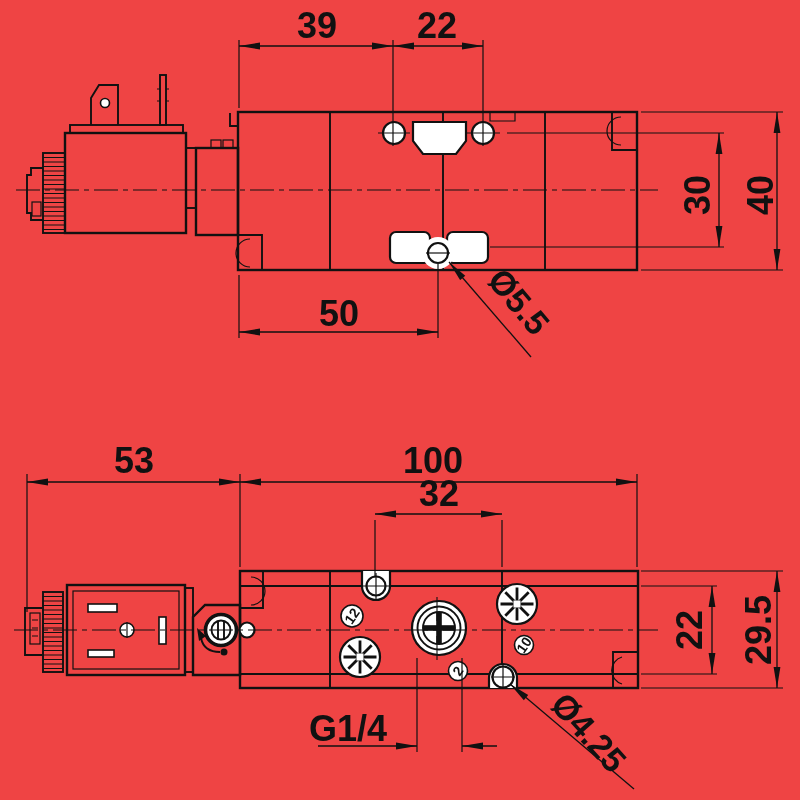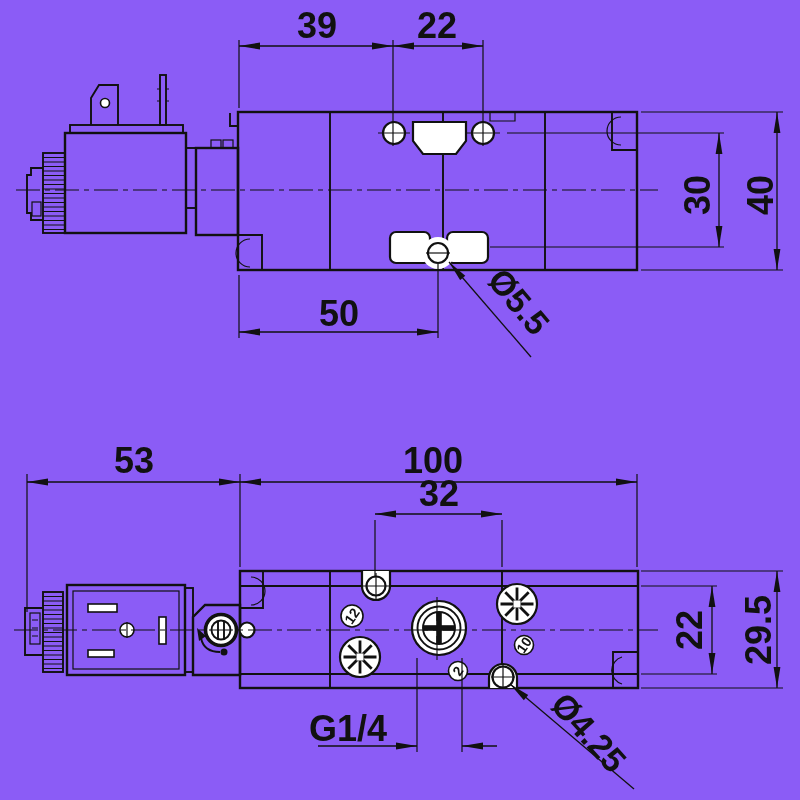--- a/index.html
+++ b/index.html
@@ -1,16 +1,16 @@
 <!DOCTYPE html>
 <html><head>
 <meta charset="utf-8">
 <style>
   html,body{margin:0;padding:0;background:#fff}
-  .stage{width:800px;height:800px;background:#8b5cf6;position:relative;overflow:hidden}
+  .stage{width:800px;height:800px;background:#ef4444;position:relative;overflow:hidden}
   svg{display:block}
   .o{stroke:#111;stroke-width:2.4;fill:none}
   .m{stroke:#111;stroke-width:1.9;fill:none}
   .t{stroke:#111;stroke-width:1.2;fill:none}
   .w{fill:#fff;stroke:none}
   .ws{fill:#fff;stroke:#111;stroke-width:2.2}
   .wt{fill:#fff;stroke:#111;stroke-width:1.6}
   .cl{stroke:#111;stroke-width:1.1;fill:none;stroke-dasharray:24 5 5 5}
   .dim{stroke:#111;stroke-width:1.3;fill:none}
   .sp{stroke:#111;stroke-width:2.8;fill:none}

